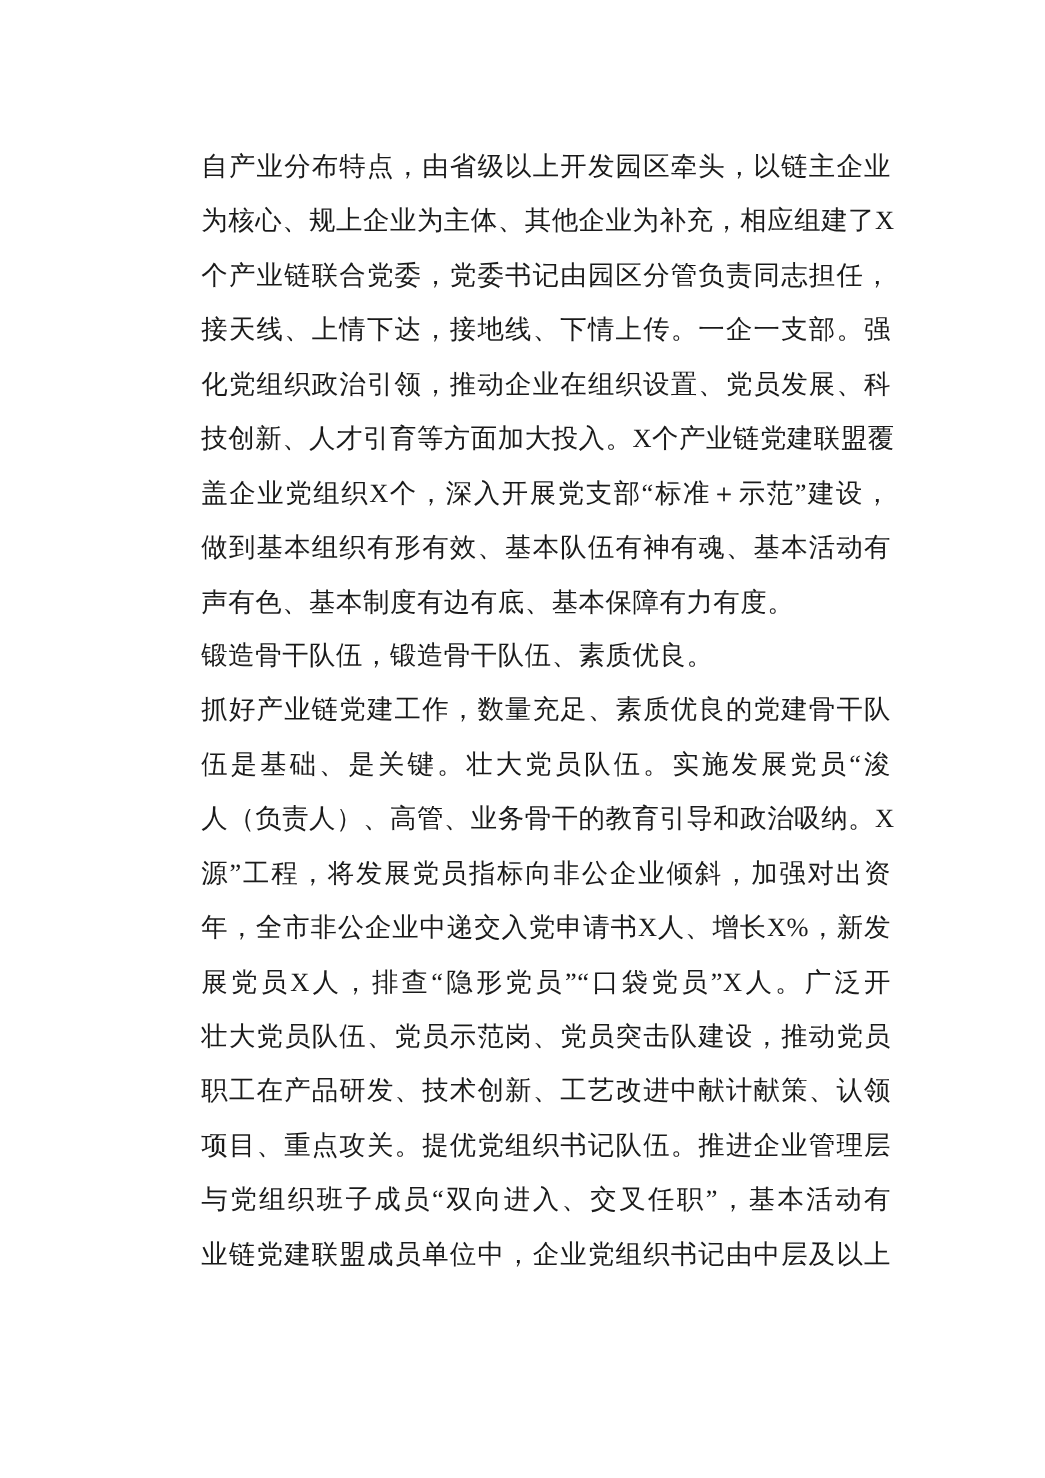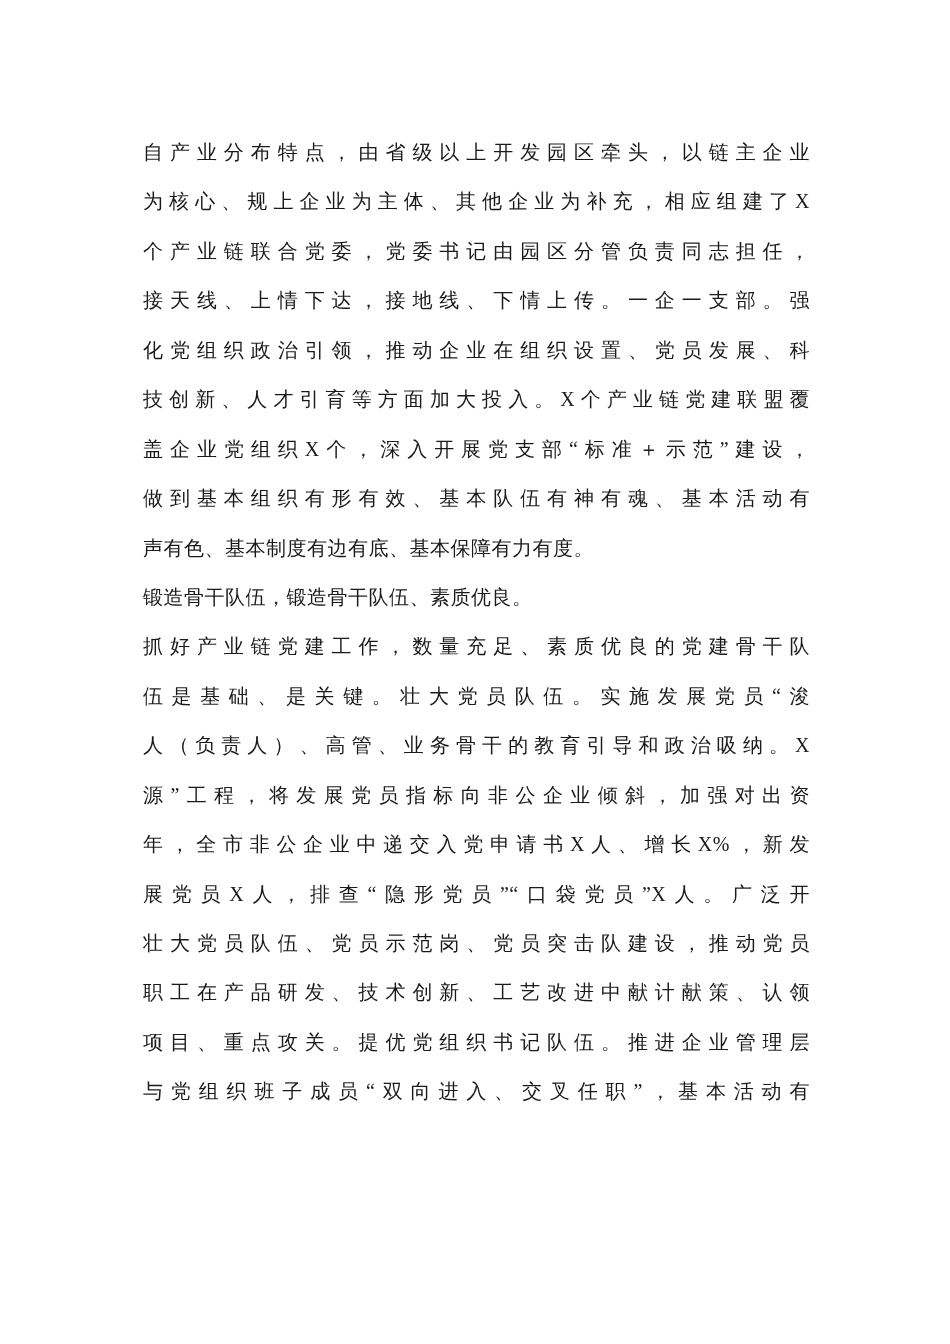--- a/index.html
+++ b/index.html
@@ -17,28 +17,29 @@
   }
   .textblock {
     position: absolute;
     left: 143px;
     top: 128px;
     width: 667px;
   }
   .doc-line {
     height: 49.45px;
     line-height: 49.45px;
-    font-size: 20px;
+    font-size: 24px;
     color: #1a1a1a;
     font-weight: 400;
     white-space: nowrap;
     text-align: justify;
     text-align-last: justify;
     text-justify: inter-character;
     letter-spacing: 0.5px;
+    margin-left: 40px;
   }
   .doc-line.short {
     text-align: right;
     text-align-last: left;
     letter-spacing: 0.5px;
   }
 </style>
 </head>
 <body>
 
@@ -57,14 +58,15 @@
     <div class="doc-line">抓好产业链党建工作，数量充足、素质优良的党建骨干队</div>
     <div class="doc-line">伍是基础、是关键。壮大党员队伍。实施发展党员“浚</div>
     <div class="doc-line">人（负责人）、高管、业务骨干的教育引导和政治吸纳。X</div>
     <div class="doc-line">源”工程，将发展党员指标向非公企业倾斜，加强对出资</div>
     <div class="doc-line">年，全市非公企业中递交入党申请书X人、增长X%，新发</div>
     <div class="doc-line">展党员X人，排查“隐形党员”“口袋党员”X人。广泛开</div>
     <div class="doc-line">壮大党员队伍、党员示范岗、党员突击队建设，推动党员</div>
     <div class="doc-line">职工在产品研发、技术创新、工艺改进中献计献策、认领</div>
     <div class="doc-line">项目、重点攻关。提优党组织书记队伍。推进企业管理层</div>
     <div class="doc-line">与党组织班子成员“双向进入、交叉任职”，基本活动有</div>
+    <div class="doc-line">业链党建联盟成员单位中，企业党组织书记由中层及以上</div>
   </div>
 </div>
 
 </body></html>

